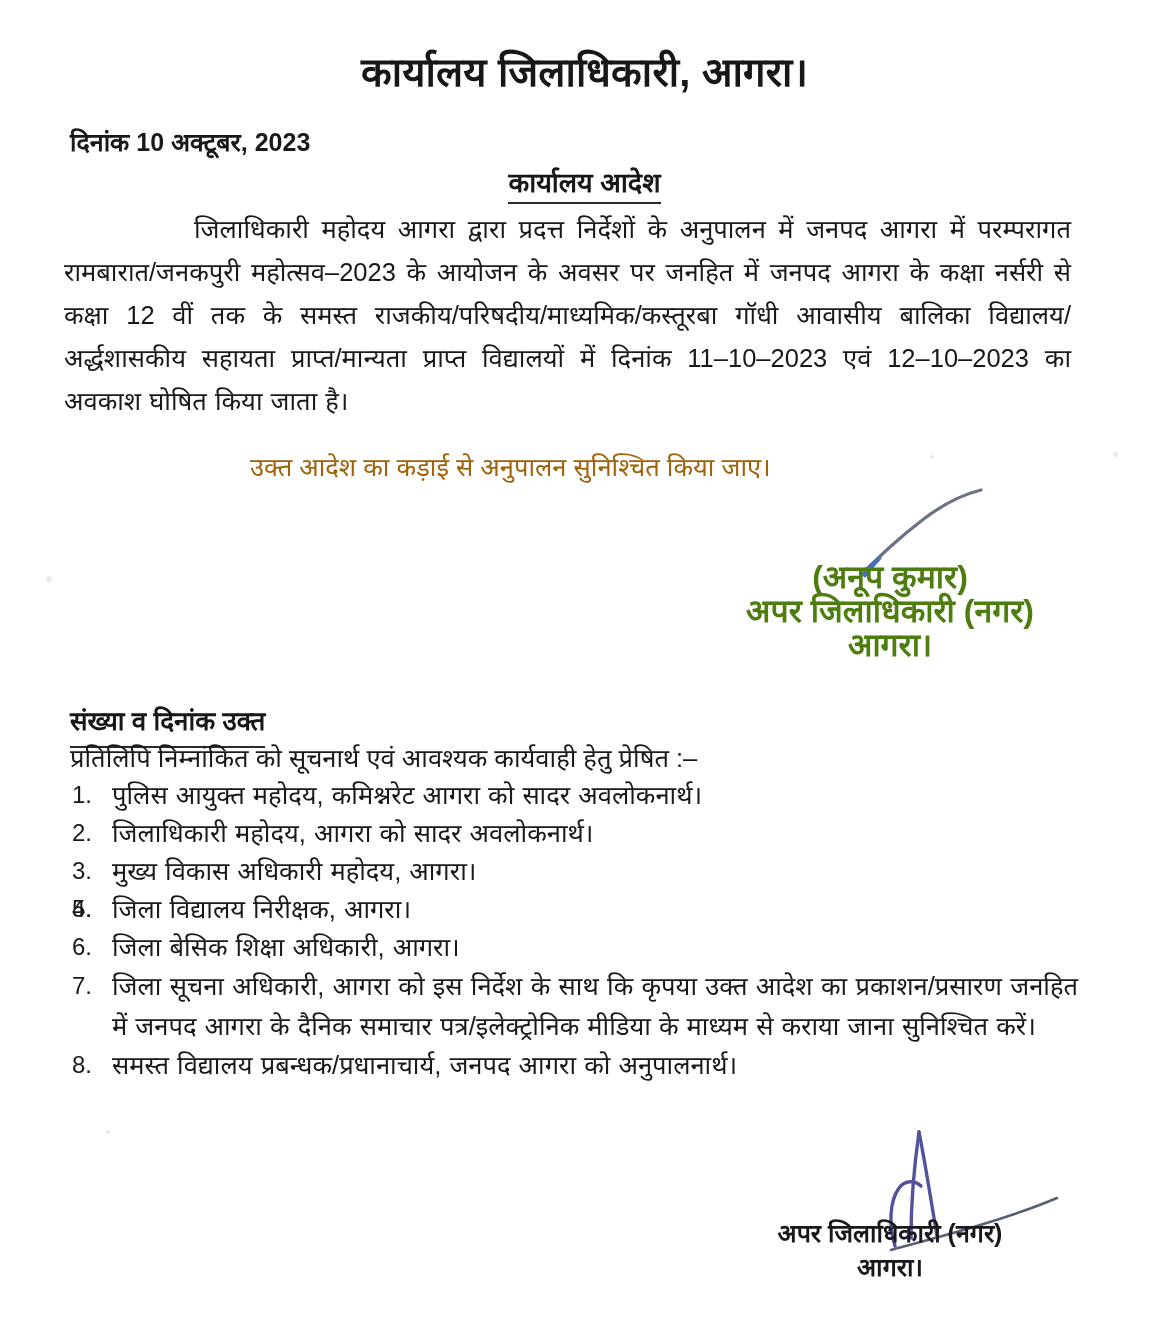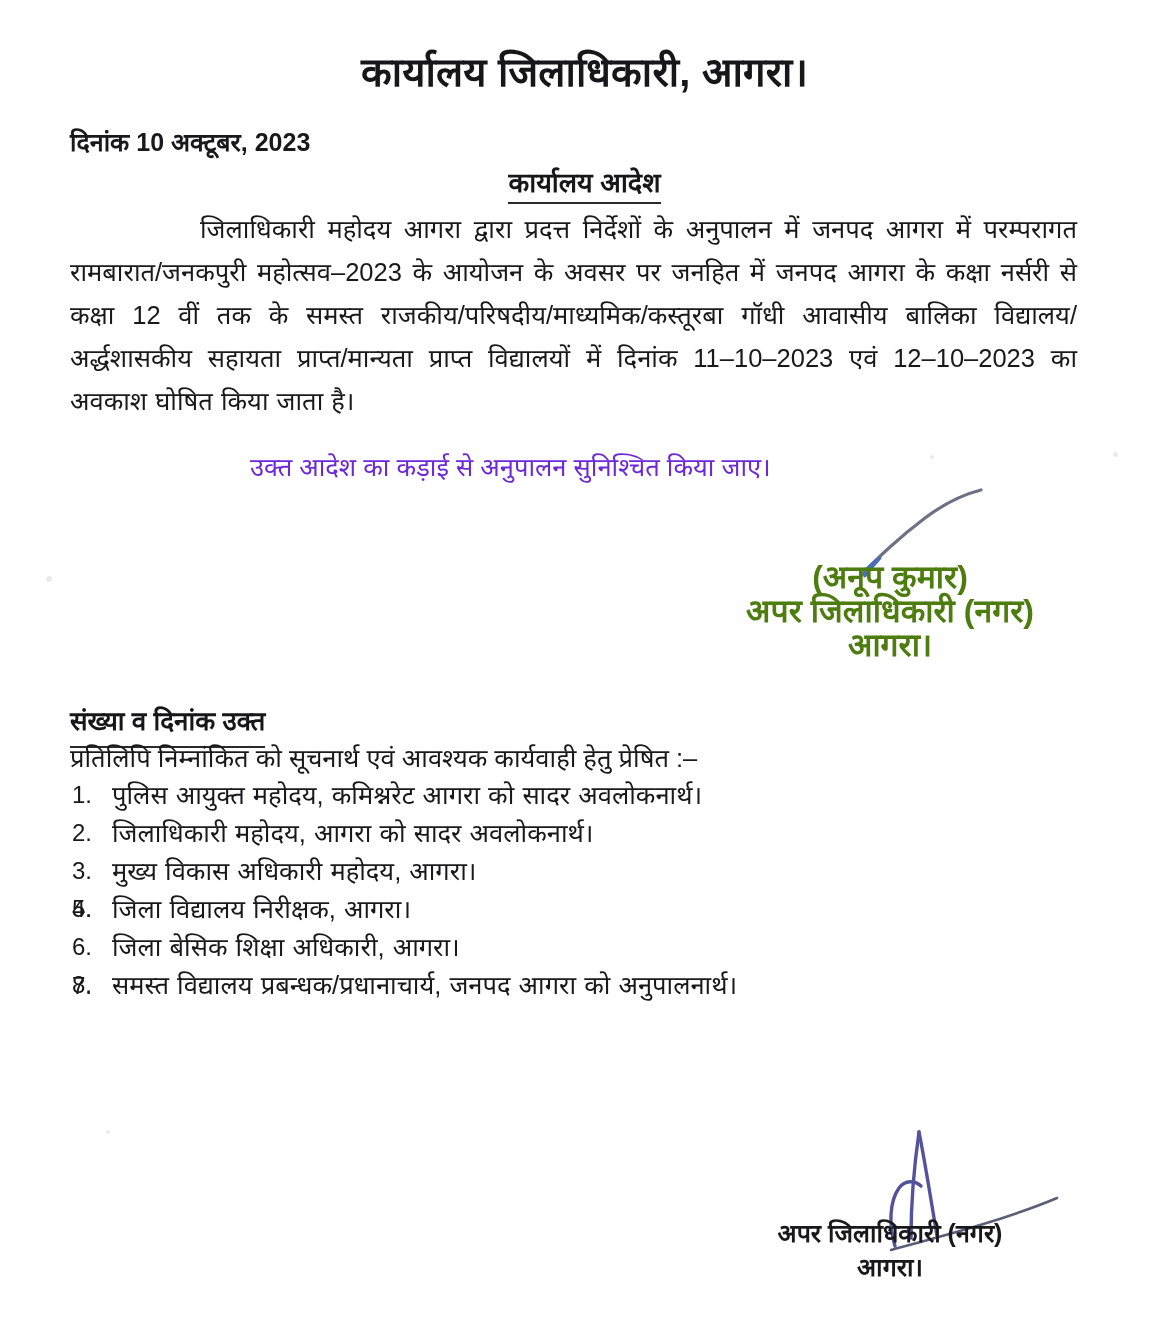--- a/index.html
+++ b/index.html
@@ -75,42 +75,42 @@
   }
   .subtitle span {
     border-bottom: 2px solid #2a2a2e;
     padding-bottom: 4px;
   }
 
   
   .body-para {
     position: absolute;
     top: 208px;
-    left: 70px;
+    left: 64px;
     width: 1007px;
     font-size: 25.5px;
     line-height: 43px;
     text-align: justify;
     text-align-last: left;
     text-indent: 130px;
     font-weight: 500;
     color: #19191c;
     word-spacing: 1px;
   }
 
   .closing-line {
     position: absolute;
     top: 447px;
     left: 70px;
     width: 1007px;
     font-size: 25.5px;
     line-height: 40px;
     font-weight: 500;
     text-indent: 180px;
-    color: #6d28d9;
+    color: #a16207;
   }
 
   
   .sign-block-1 {
     position: absolute;
     top: 560px;
     left: 700px;
     width: 380px;
     text-align: center;
     font-size: 32px;
@@ -266,20 +266,21 @@
     <li>
       <span class="li-num">5.</span>
       <span>जिला विद्यालय निरीक्षक, आगरा।</span>
     </li>
     <li>
       <span class="li-num">6.</span>
       <span>जिला बेसिक शिक्षा अधिकारी, आगरा।</span>
     </li>
     <li class="wrap">
       <span class="li-num">7.</span>
+      <span>जिला सूचना अधिकारी, आगरा को इस निर्देश के साथ कि कृपया उक्त आदेश का प्रकाशन/प्रसारण जनहित में जनपद आगरा के दैनिक समाचार पत्र/इलेक्ट्रोनिक मीडिया के माध्यम से कराया जाना सुनिश्चित करें।</span>
     </li>
     <li>
       <span class="li-num">8.</span>
       <span>समस्त विद्यालय प्रबन्धक/प्रधानाचार्य, जनपद आगरा को अनुपालनार्थ।</span>
     </li>
   </ul>
 
   <svg class="sig-svg-2" viewBox="0 0 240 130">
     <path d="M50 120 C 44 100, 44 76, 54 62 C 60 54, 70 54, 76 60" fill="none" stroke="#53529b" stroke-width="3.4" stroke-linecap="round"></path>
     <path d="M74 6 C 70 34, 66 74, 66 112" fill="none" stroke="#53529b" stroke-width="3.4" stroke-linecap="round"></path>

